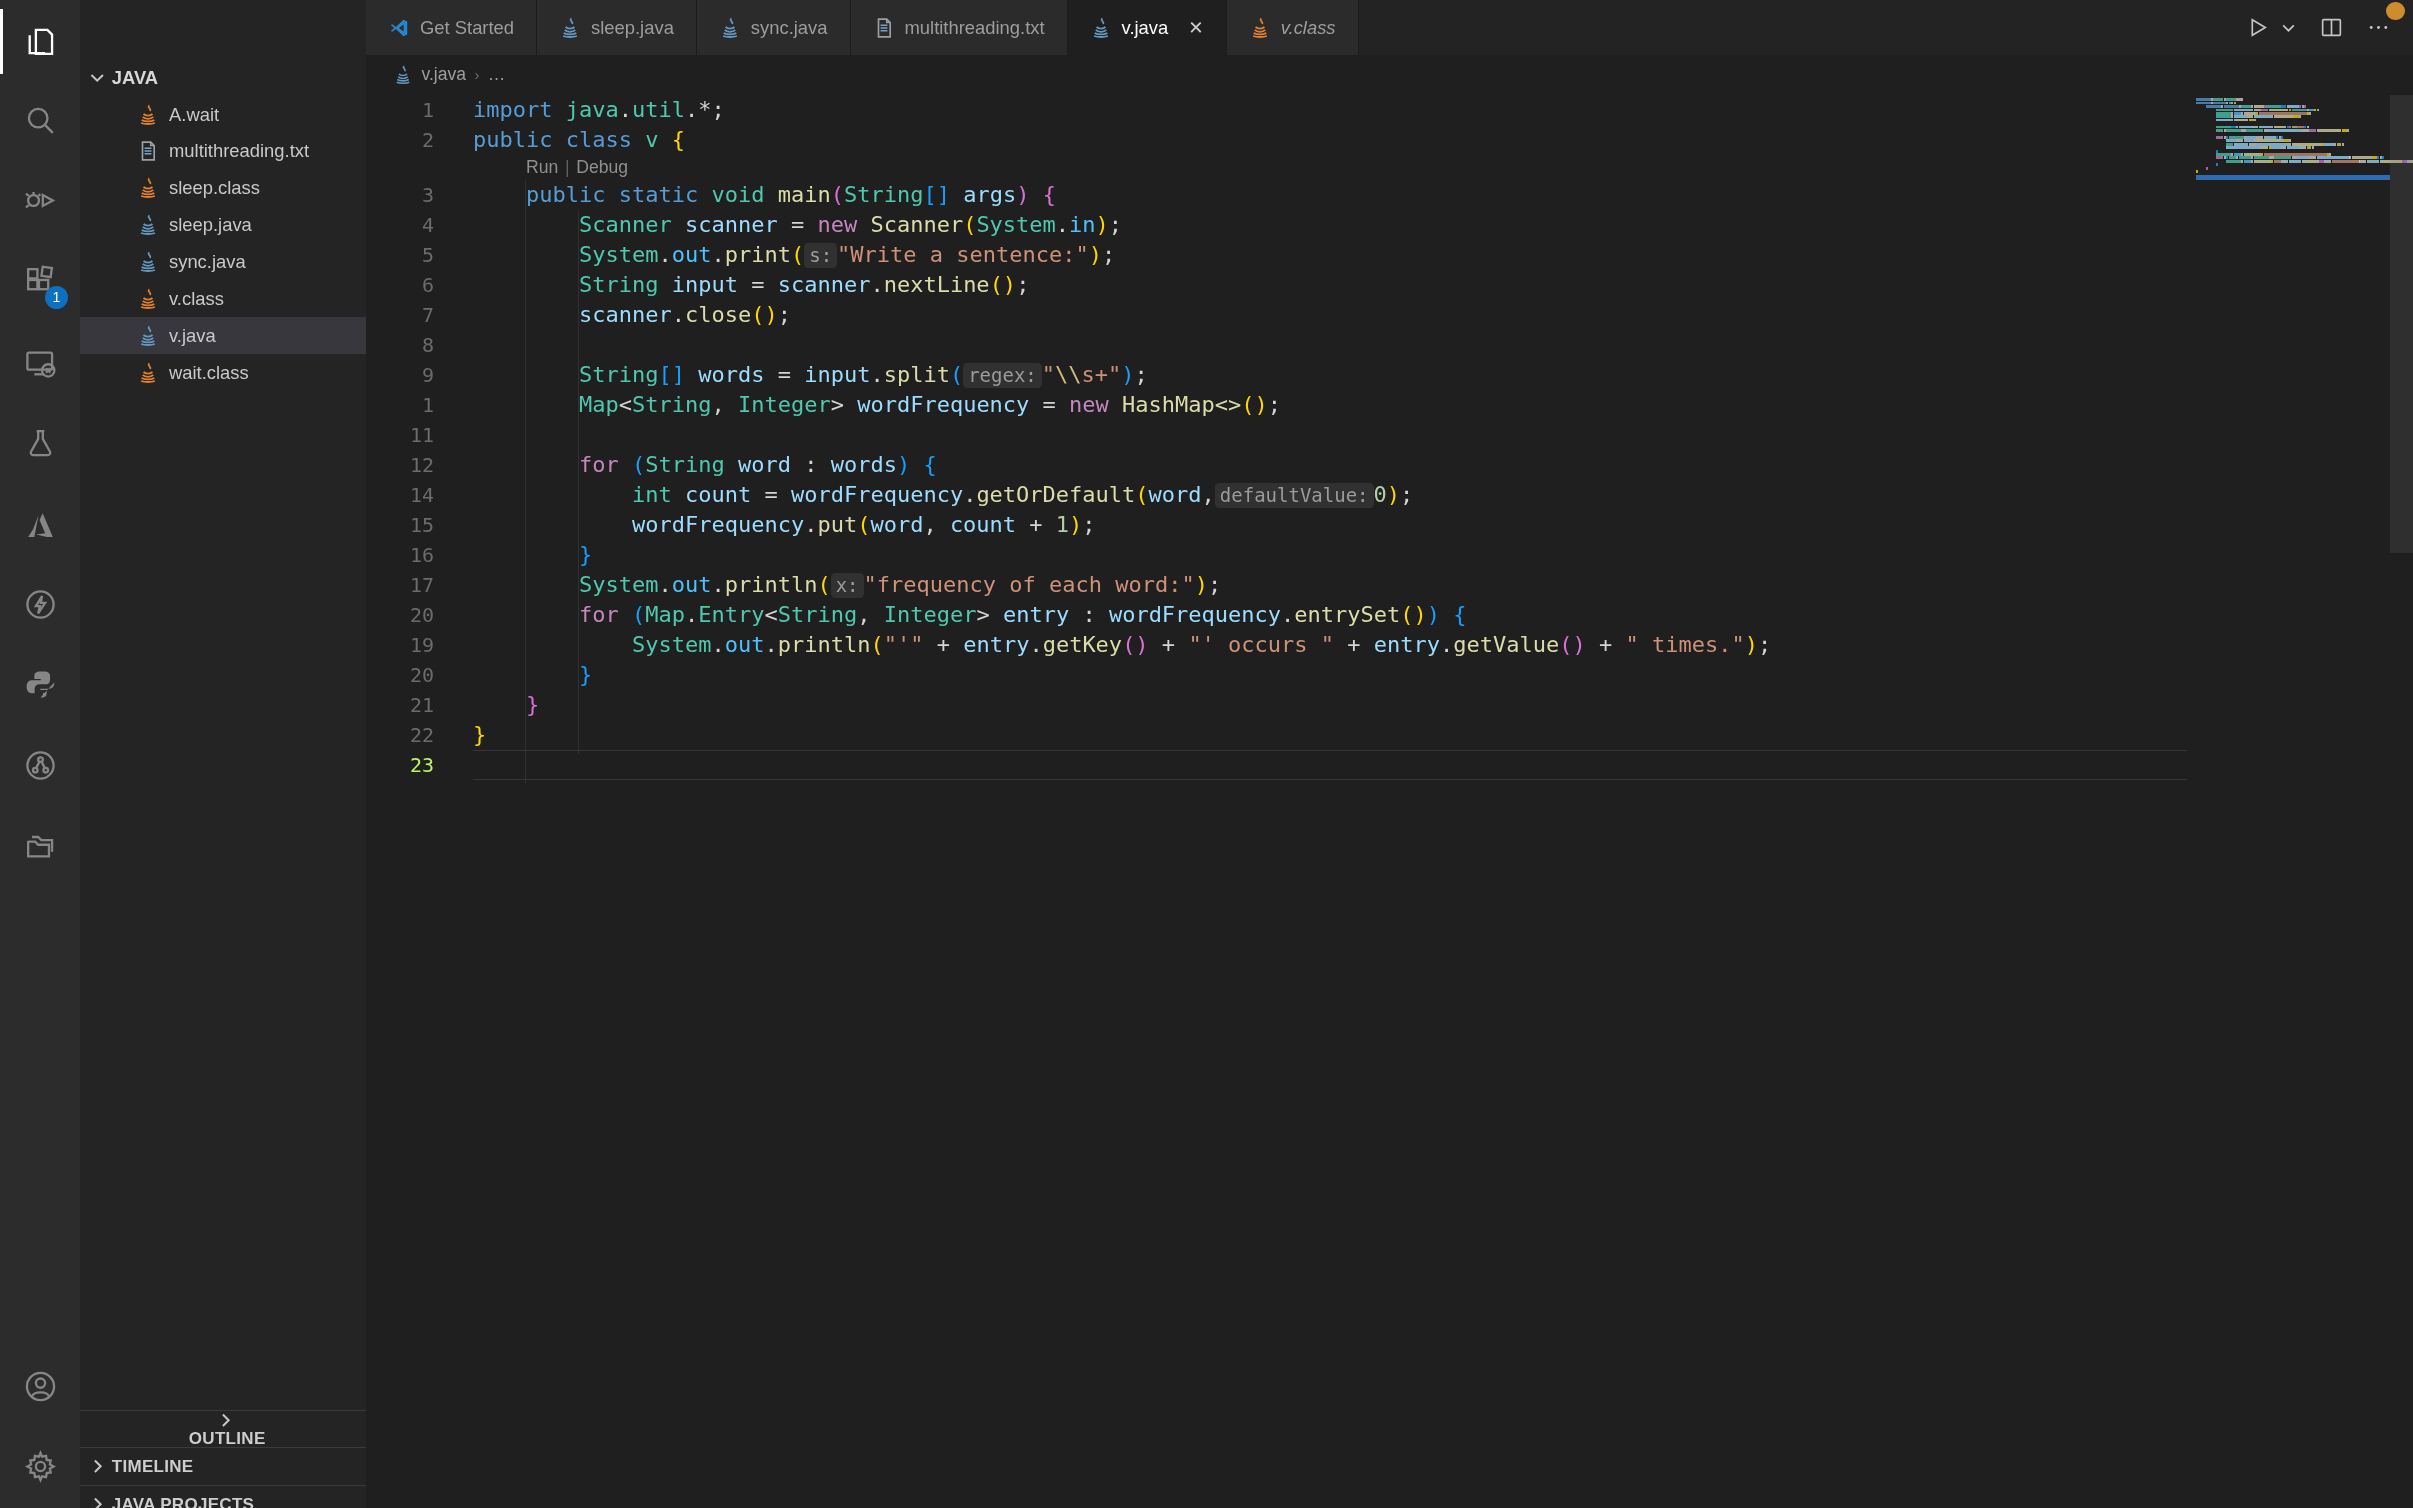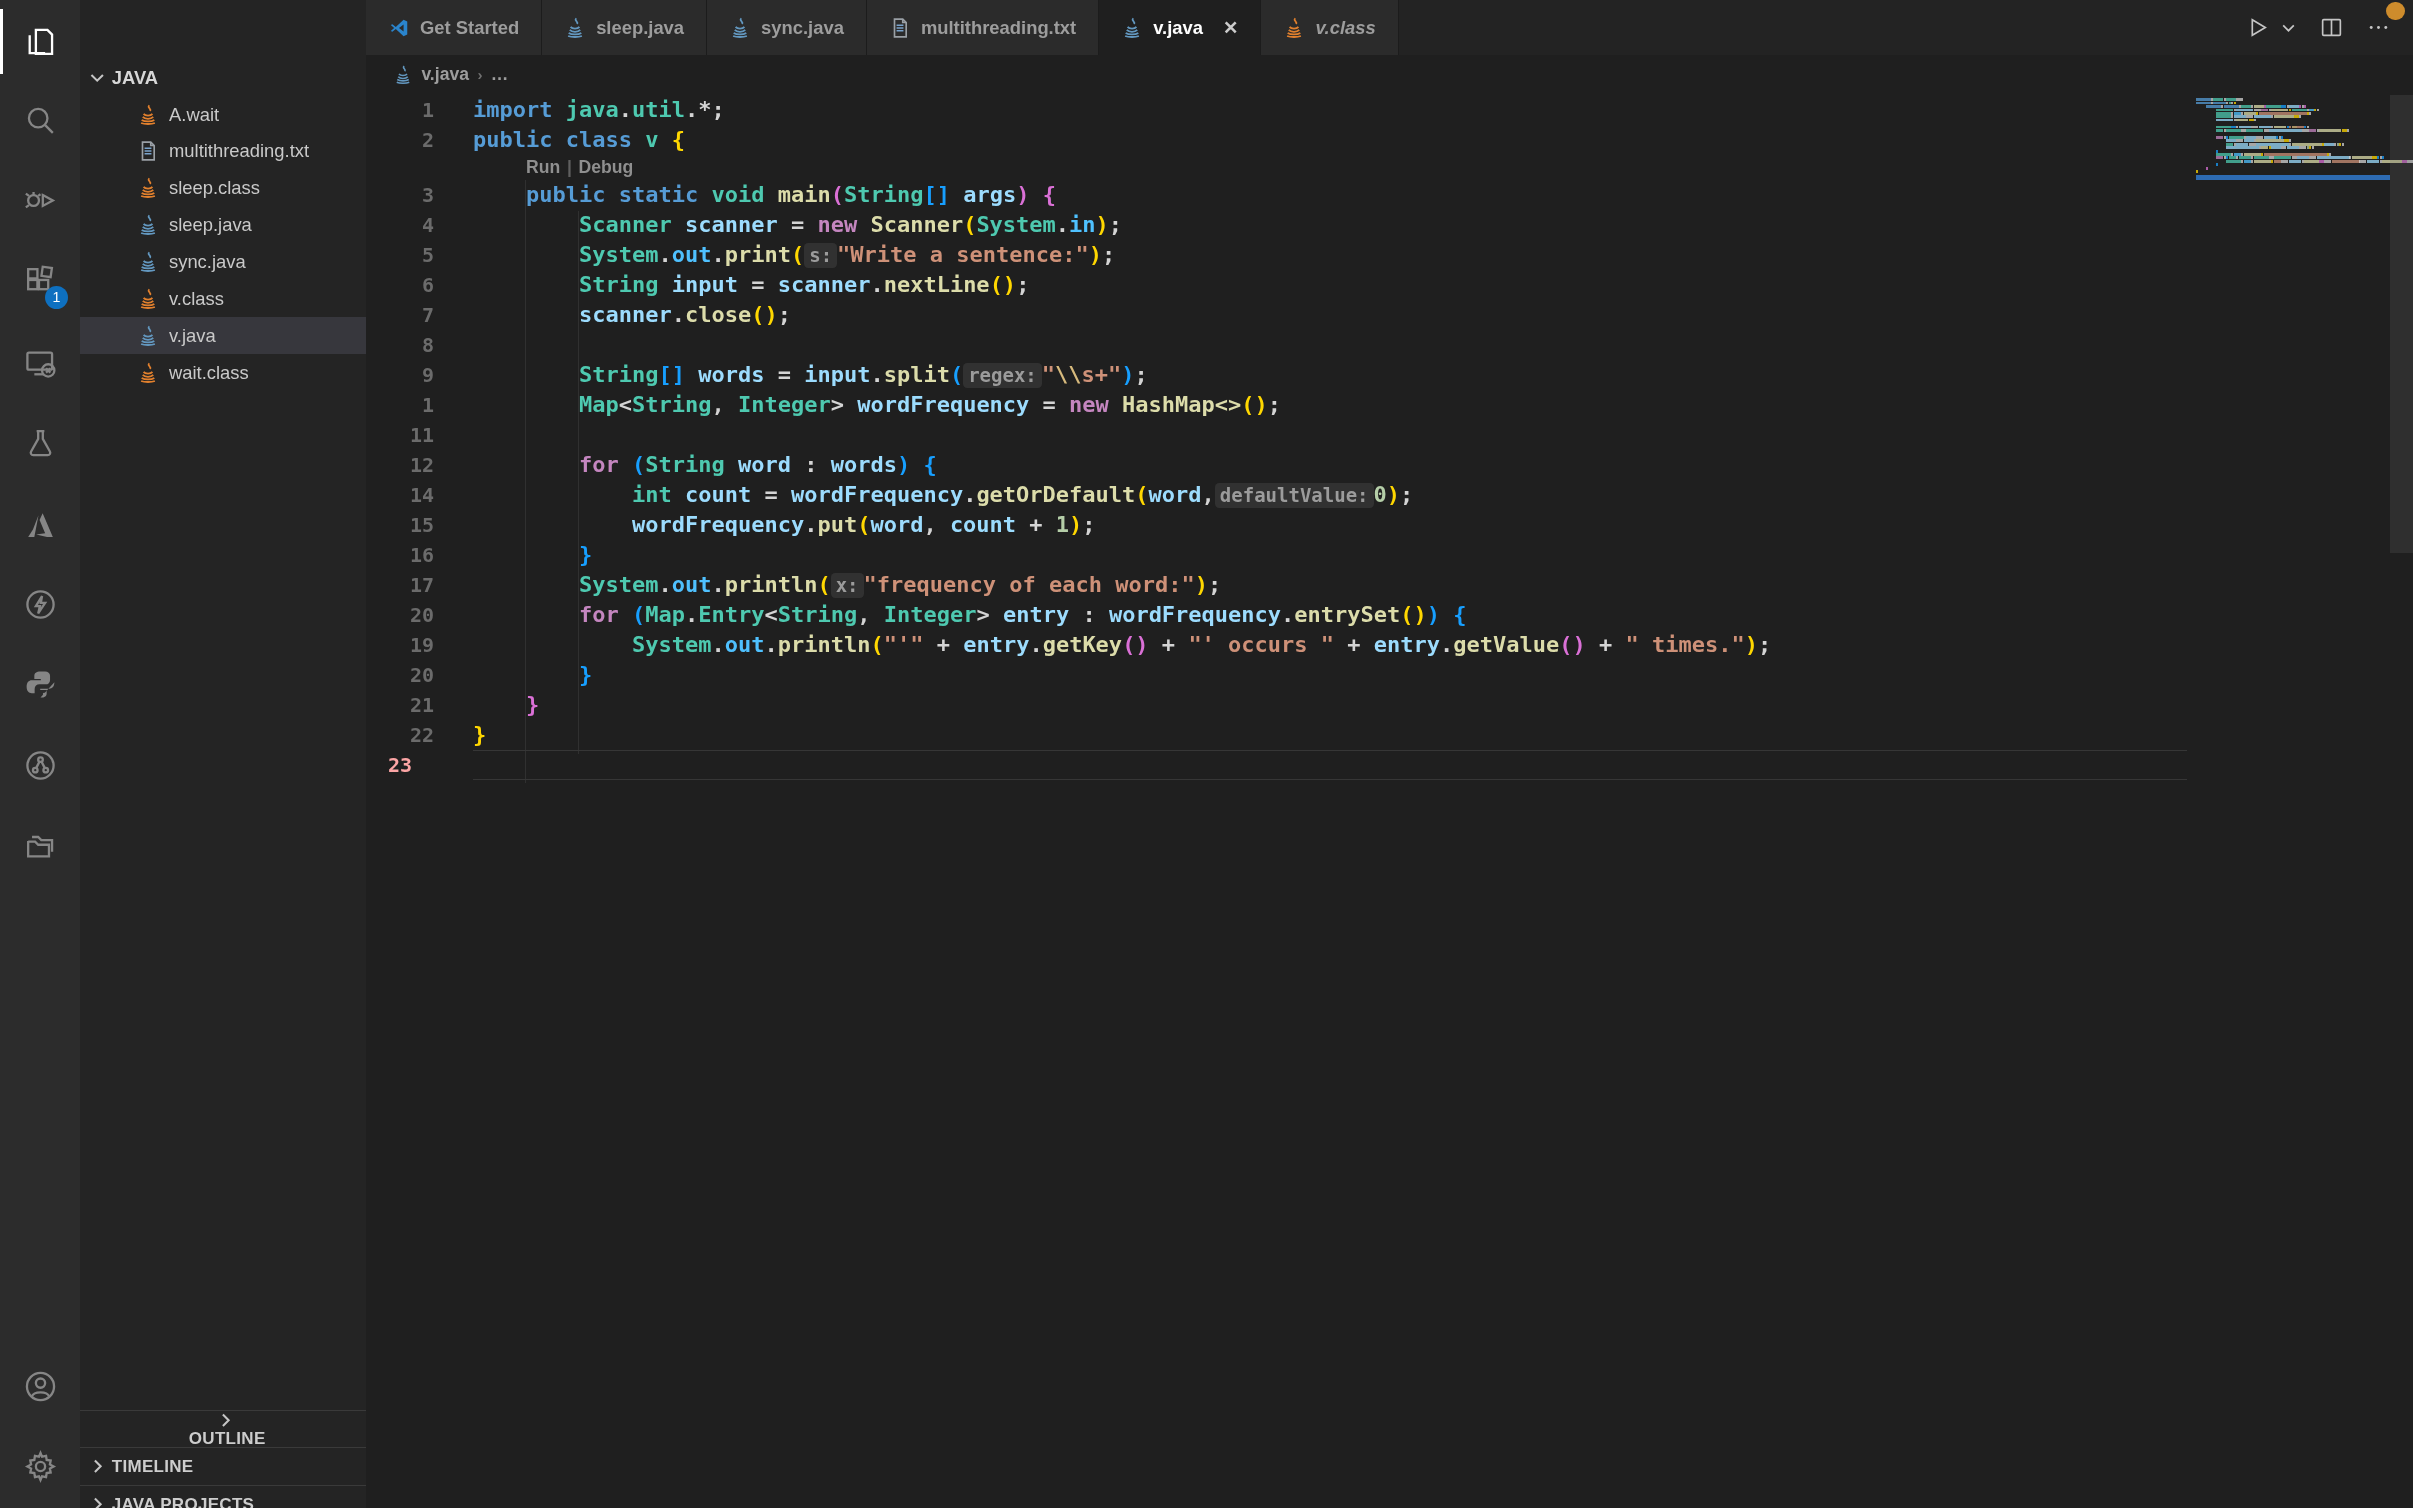--- a/index.html
+++ b/index.html
@@ -28,21 +28,21 @@
   .chev { width:18.4px; height:18.4px; stroke:#c5c5c5; fill:none; stroke-width:1.8; margin-right:5px; flex:0 0 auto; }
   .tree-item { position:absolute; left:0; right:0; height:37px; display:flex; align-items:center;
                padding-left:57px; font-size:18.4px; color:#c9c9c9; cursor:pointer; }
   .tree-item.selected { background:#37373d; }
   .fico { width:22px; height:22px; margin-right:10px; flex:0 0 auto; }
   .section { position:absolute; left:0; right:0; height:38px; border-top:0.8px solid #3a3a3a;
              display:flex; align-items:center; padding-left:8.4px; font-weight:bold; font-size:17px;
              letter-spacing:0.3px; color:#cdcdcd; cursor:pointer; }
 
   
-  #main { position:absolute; left:366px; top:0; right:0; bottom:0;font-weight:bold; }
+  #main { position:absolute; left:366px; top:0; right:0; bottom:0; }
   #tabstrip { position:absolute; left:0; top:0; right:0; height:55px; background:#232323; display:flex; }
   .tab { height:55px; display:flex; align-items:center; padding:0 22px; background:#2b2b2b;
          border-right:0.8px solid #1c1c1c; font-size:18.4px; color:#9d9d9d; cursor:pointer; white-space:nowrap; }
   .tab .fico { width:22px; height:22px; margin-right:10px; }
   .tab.active { background:#1f1f1f; color:#ffffff; }
   .tab.preview .tab-label { font-style:italic; }
   .tab-close { margin-left:20px; font-size:18.4px; color:#cccccc; cursor:pointer; }
   #editor-actions { position:absolute; right:22px; top:0; height:55px; display:flex; align-items:center; gap:22px; }
   #editor-actions svg { width:25px; height:25px; stroke:#c5c5c5; fill:none; stroke-width:1.6; cursor:pointer; }
   #editor-actions .small { width:17px; height:17px; }
@@ -53,21 +53,21 @@
                 display:flex; align-items:center; padding-left:27px; font-size:17.6px; color:#9d9d9d; }
   #breadcrumb .fico { width:20px; height:20px; margin-right:8.4px; }
   #breadcrumb .bc-sep { margin:0 8.4px; color:#707070; font-size:15px; }
 
   
   #editor { position:absolute; left:0; top:95px; right:0; bottom:0; background:#1f1f1f;
             font-family:"DejaVu Sans Mono", monospace; font-size:22px; }
   .crow { display:flex; height:30px; line-height:30px; position:relative; }
   .crow.lensrow { height:25px; line-height:25px; }
   .gutter { width:107px; flex:0 0 auto; text-align:right; padding-right:39px; color:#6b6b6b; font-size:20px; }
-  .crow.current .gutter { color:#fca5a5;text-align:center; }
+  .crow.current .gutter { color:#bef264; }
   .codetext { white-space:pre; }
   .curline-box { position:absolute; left:107px; width:1714px; top:0; bottom:0;
                  border-top:0.8px solid #363636; border-bottom:0.8px solid #363636; }
   .lens { font-family:"Liberation Sans", sans-serif; font-size:17.6px; color:#8f8f8f; padding-left:160px; }
   .lens a { color:#8f8f8f; text-decoration:none; cursor:pointer; }
   .lens .lsep { color:#5f5f5f; margin:0 6.7px; }
   .hint { display:inline-block; background:#313131; color:#9b9b9b; border-radius:4.2px; padding:0 5px;
           font-size:19px; line-height:25px; vertical-align:baseline; }
   .iguide { position:absolute; width:0.8px; background:#303030; }
 

